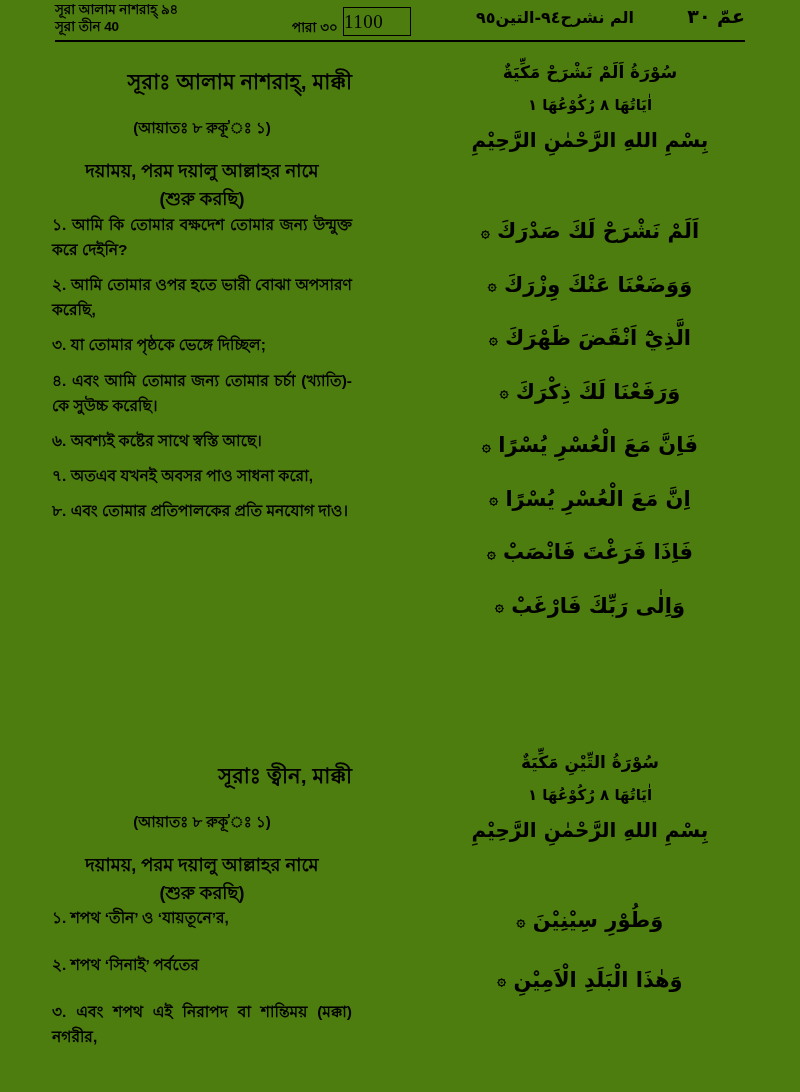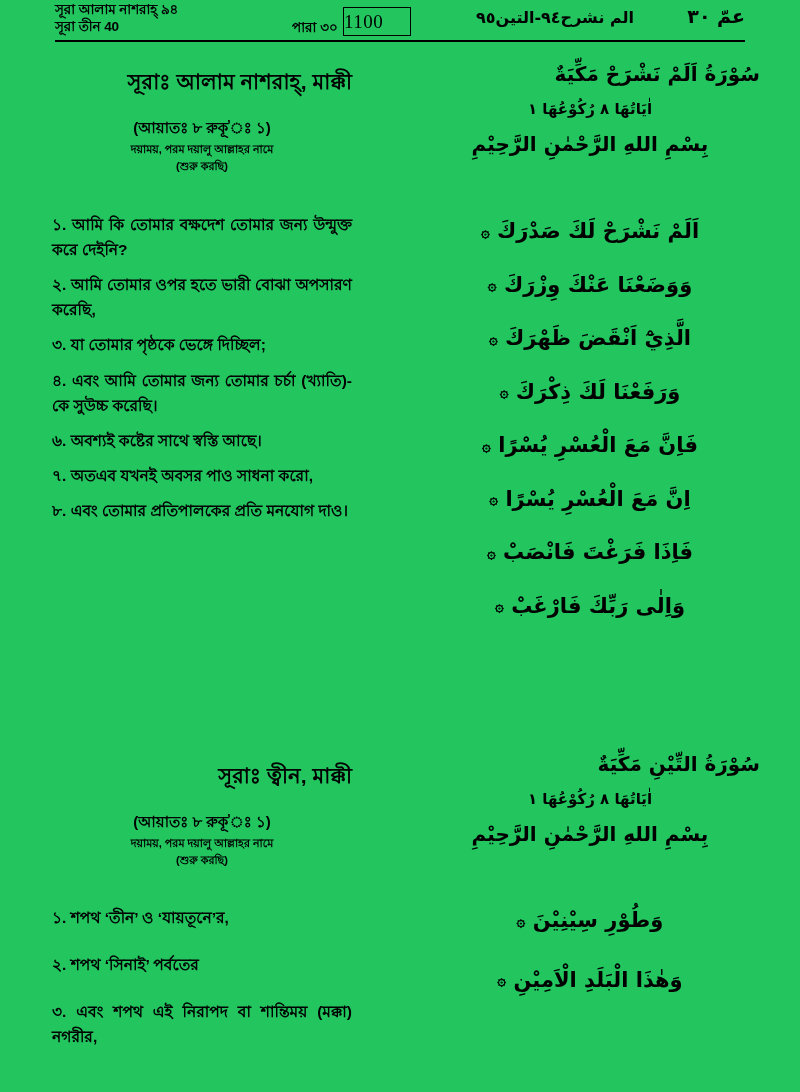--- a/index.html
+++ b/index.html
@@ -13,21 +13,21 @@
     position: relative;
     font-family: "Liberation Serif", "DejaVu Serif", serif;
     color: #000000;
     overflow: hidden;
   }
 
   .page {
     position: relative;
     width: 800px;
     height: 1092px;
-    background: #22c55e;
+    background: #4d7c0f;
   }
 
   
   .page-header {
     position: absolute;
     left: 0;
     top: 0;
     width: 800px;
     height: 46px;
   }
@@ -132,30 +132,31 @@
     text-align: center;
     font-family: "Liberation Sans", "DejaVu Sans", sans-serif;
     font-size: 15px;
     font-weight: bold;
     margin-top: 15px;
     white-space: nowrap;
   }
   .bn-bismillah {
     text-align: center;
     font-family: "Liberation Sans", "DejaVu Sans", sans-serif;
-    font-size: 11px;
-    font-weight: bold;
+    font-size: 18px;
+    font-weight: bold;
+    margin-top: 17px;
     line-height: 1.55;
   }
 
   .ar-title {
-    text-align: right;
-    direction: rtl;
-    font-family: "DejaVu Sans", "Liberation Sans", sans-serif;
-    font-size: 20px;
+    text-align: center;
+    direction: rtl;
+    font-family: "DejaVu Sans", "Liberation Sans", sans-serif;
+    font-size: 17px;
     font-weight: bold;
     white-space: nowrap;
   }
   .ar-counts {
     text-align: center;
     direction: rtl;
     font-family: "DejaVu Sans", "Liberation Sans", sans-serif;
     font-size: 15px;
     font-weight: bold;
     margin-top: 14px;

